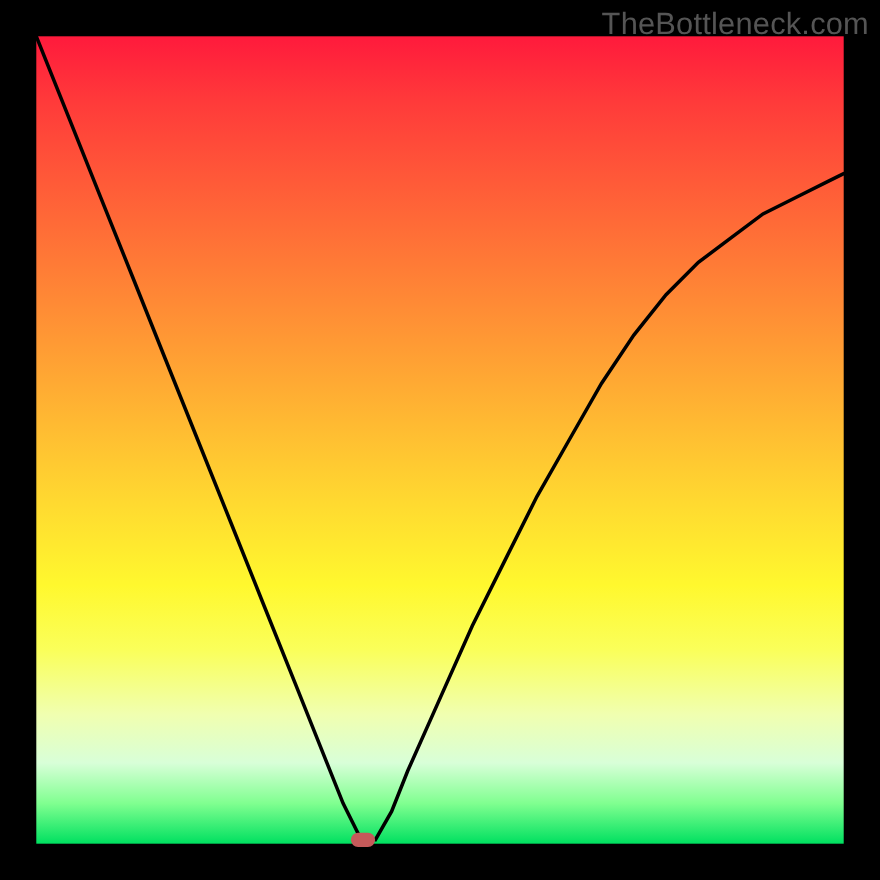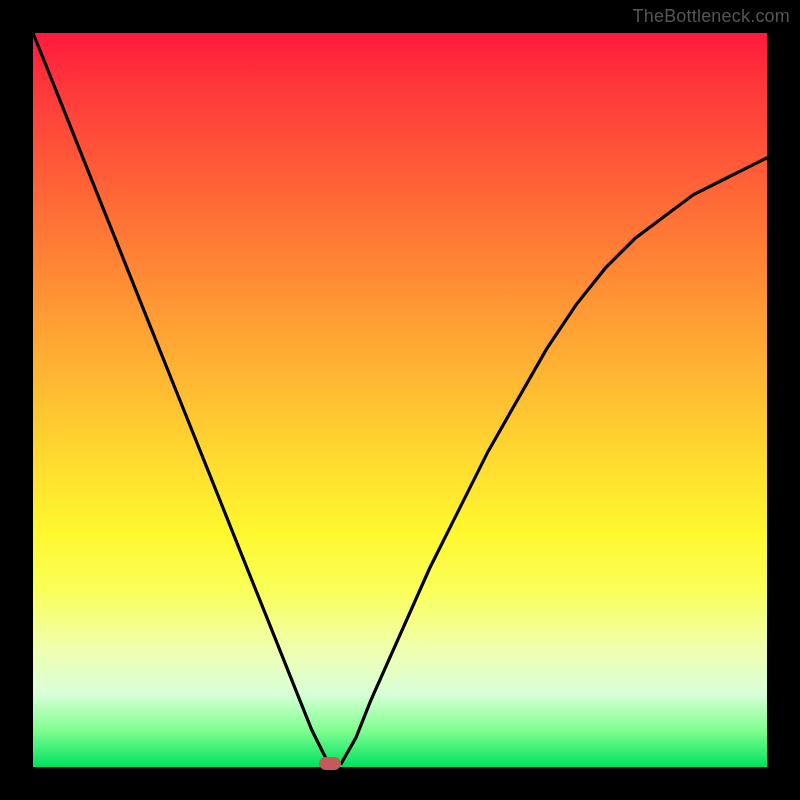--- a/index.html
+++ b/index.html
@@ -36,21 +36,21 @@
       #d8ffd8 90%,
       #80ff90 95%,
       #00e060 100%
     );
   }
   .watermark {
     position: absolute;
     top: 6px;
     right: 10px;
     color: #555;
-    font-size: 18px;
+    font-size: 28px;
     font-weight: 500;
     letter-spacing: 0.2px;
   }
   svg.curve {
     position: absolute;
     left: 0;
     top: 0;
     width: 734px;
     height: 734px;
     overflow: visible;

